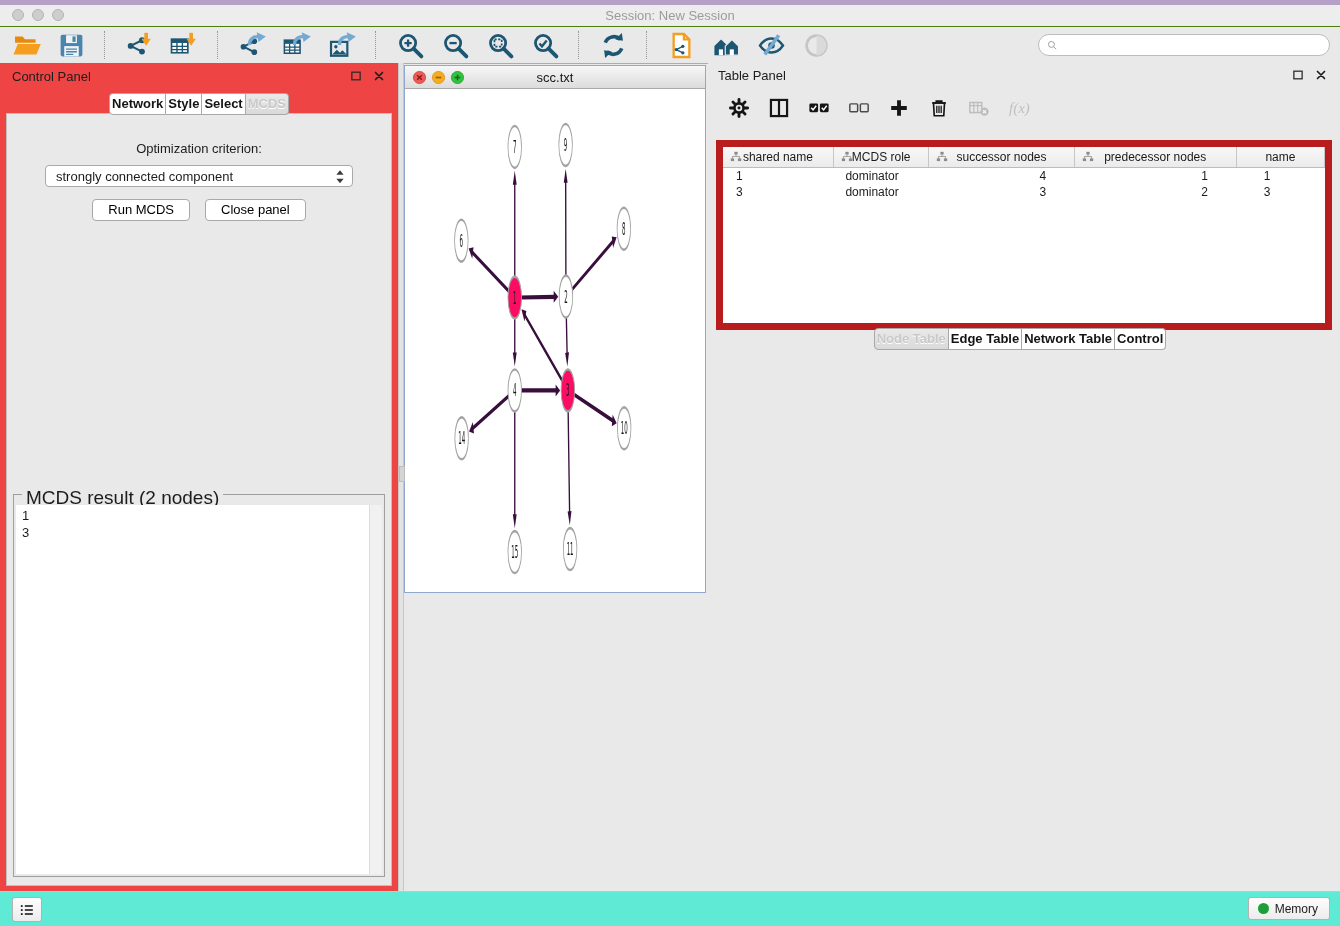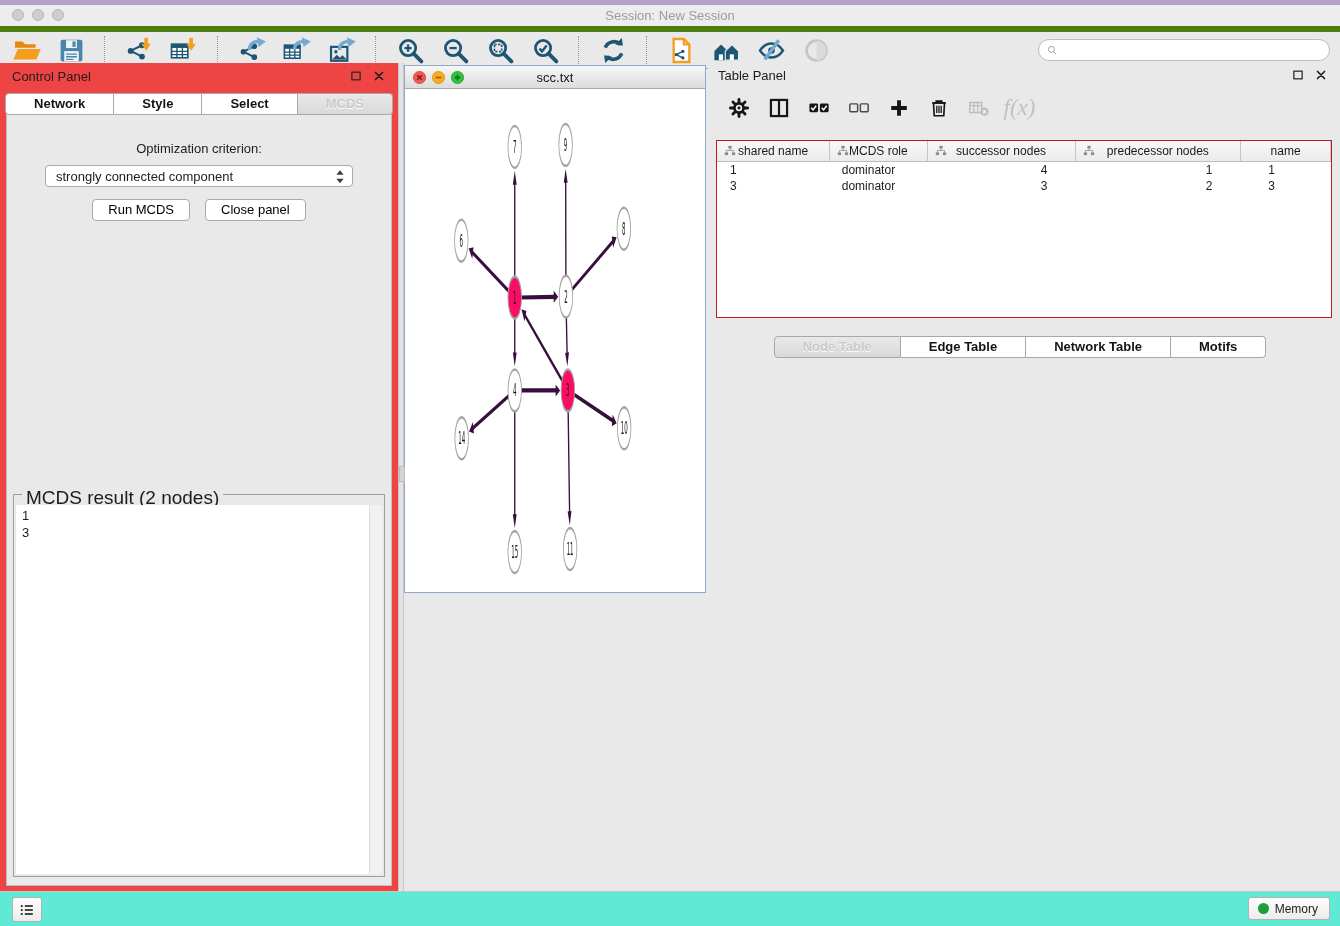--- a/index.html
+++ b/index.html
@@ -1,20 +1,20 @@
 <!DOCTYPE html>
 <html><head>
 <meta charset="utf-8">
 <style>
   html,body{margin:0;padding:0;background:#555;}
   .app{position:relative;width:1340px;height:926px;background:#e9e9e9;overflow:hidden;
        font-family:"Liberation Sans",sans-serif;color:#1c1c1c;}
   .desktop-strip{height:5px;background:#b7a0c8;}
   
-  .titlebar{height:21px;position:relative;background:#ededed;display:flex;align-items:center;border-bottom:6px solid #4d7c0f;}
+  .titlebar{height:21px;position:relative;background:#ededed;display:flex;align-items:center;border-bottom:1px solid #4d7c0f;}
   .lights{position:absolute;left:12px;top:4px;display:flex;gap:8px;}
   .glight{width:12px;height:12px;border-radius:50%;background:#cdcdcd;border:1px solid #b5b5b5;box-sizing:border-box;}
   .app-title{width:100%;text-align:center;font-size:13px;color:#9b9b9b;}
   
   .toolbar{height:36px;display:flex;align-items:center;padding:0 10px;background:#e9e9e9;border-bottom:1px solid #acacac;}
   #tb-icons{display:flex;align-items:center;gap:13px;}
   .tb-btn{display:inline-flex;width:32px;height:30px;align-items:center;justify-content:center;}
   .tb-btn svg{width:29px;height:29px;}
   .tb-btn.dis{opacity:.55;}
   .tb-sep{width:1px;height:28px;border-left:1px dotted #969696;margin:0 4px;}
@@ -25,21 +25,21 @@
   
   .main{position:absolute;top:63px;left:0;right:0;bottom:34px;display:flex;}
   
   .control-panel{width:398px;position:relative;background:#ef4444;flex:0 0 auto;}
   .cp-head{height:26px;display:flex;align-items:center;padding:0 12px 0 12px;}
   .cp-title,.tp-title{font-size:13px;color:#1c1c1c;}
   .head-icons{margin-left:auto;display:flex;gap:9px;align-items:center;}
   .panel-ico{display:inline-flex;width:14px;height:14px;}
   .panel-ico svg{width:14px;height:14px;}
   .cp-tabs{position:absolute;top:30px;left:0;right:0;display:flex;justify-content:center;z-index:2;}
-  .seg{height:20px;line-height:20px;padding:0 28px;background:#fff;font-size:13px;font-weight:bold;color:#141414;
+  .seg{height:20px;line-height:20px;padding:0 2px;background:#fff;font-size:13px;font-weight:bold;color:#141414;
        border:1px solid #a8a8a8;border-left:none;cursor:default;}
   .seg:first-child{border-left:1px solid #a8a8a8;border-radius:4px 0 0 4px;}
   .seg:last-child{border-radius:0 4px 4px 0;}
   .seg.sel{background:linear-gradient(#e9e9e9,#d9d9d9);color:#c9c9c9;text-shadow:0 1px 0 #fff;}
   .cp-content{position:absolute;top:50px;left:6px;right:6px;bottom:6px;border:1px solid #bfbfbf;background:#e9e9e9;}
   .opt-label{margin-top:27px;text-align:center;font-size:13px;}
   .dropdown{position:relative;margin:9px auto 0;width:308px;height:22px;background:#fff;border:1px solid #a9a9a9;
             border-radius:4px;font-size:13px;line-height:22px;padding-left:10px;box-sizing:border-box;}
   .dropdown .chev{position:absolute;right:2px;top:0;width:20px;height:22px;}
   .btn-row{display:flex;justify-content:center;gap:15px;margin-top:12px;}
@@ -65,33 +65,33 @@
   .net-title{position:absolute;left:0;right:0;text-align:center;font-size:13px;color:#161616;}
   .net-canvas{flex:1;position:relative;overflow:hidden;}
   #graph{width:100%;height:100%;display:block;}
   
   .table-panel{flex:1;position:relative;background:#e9e9e9;min-height:0;}
   .tp-head{height:20px;display:flex;align-items:center;padding:2px 12px 0 10px;}
   .tp-toolbar{height:46px;display:flex;align-items:center;gap:17px;padding-left:20px;}
   .tp-btn{display:inline-flex;width:23px;height:23px;align-items:center;justify-content:center;}
   .tp-btn svg{width:22px;height:22px;}
   .tp-btn.dis{opacity:.55;}
-  .fx{font-family:"Liberation Serif",serif;font-style:italic;font-size:23px;color:#9f9f9f;}
-  .tp-table{position:absolute;left:8px;right:8px;top:77px;height:176px;background:#fff;border:1px solid #b91c1c;
+  .fx{font-family:"Liberation Serif",serif;font-style:italic;font-size:15px;color:#9f9f9f;}
+  .tp-table{position:absolute;left:8px;right:8px;top:77px;height:176px;background:#fff;border:7px solid #b91c1c;
             overflow:hidden;font-size:12px;}
   .tr-head{display:flex;height:20px;background:linear-gradient(#f8f8f8,#ebebeb);border-bottom:1px solid #bdbdbd;}
   .th{position:relative;display:flex;align-items:center;justify-content:center;border-right:1px solid #c6c6c6;box-sizing:border-box;color:#1a1a1a;}
   .th .tree{position:absolute;left:7px;width:12px;height:12px;}
   .th.filler{flex:1;border-right:none;}
   .tr{display:flex;height:16px;align-items:center;}
   .td{box-sizing:border-box;overflow:hidden;white-space:nowrap;}
   .td.al{padding-left:13px;text-align:left;}
   .td.ar{padding-right:26px;text-align:right;}
   .td.an{padding-left:30px;text-align:left;}
-  .tp-tabs{position:absolute;left:0;right:8px;top:265px;display:flex;justify-content:center;margin-top:8px;}
+  .tp-tabs{position:absolute;left:0;right:8px;top:265px;display:flex;justify-content:center;}
   
   .statusbar{position:absolute;left:0;right:0;bottom:0;height:34px;background:#5eead4;border-top:1px solid #c6c6c6;}
   .list-btn{position:absolute;left:12px;top:5px;width:28px;height:23px;background:linear-gradient(#fdfdfd,#ececec);
             border:1px solid #b2b2b2;border-radius:3px;display:flex;align-items:center;justify-content:center;}
   .list-btn svg{width:16px;height:16px;}
   .mem-btn{position:absolute;right:10px;top:5px;height:23px;padding:0 11px 0 9px;border:1px solid #b2b2b2;border-radius:3px;
            background:linear-gradient(#fdfdfd,#ececec);display:flex;align-items:center;gap:6px;font-size:12px;box-sizing:border-box;}
   .mem-dot{width:11px;height:11px;border-radius:50%;background:#1e9e38;}
 </style>
 </head>
@@ -581,21 +581,21 @@
                 <div class="td ar" style="width: 178px;">3</div>
                 <div class="td ar" style="width: 199px;">2</div>
                 <div class="td an" style="width: 108px;">3</div>
               </div>
             </div>
         </div>
         <div class="tp-tabs" id="tp-tabs">
             <span class="seg sel">Node Table</span>
             <span class="seg">Edge Table</span>
             <span class="seg">Network Table</span>
-            <span class="seg">Motifs</span>
+            <span class="seg">Control</span>
           </div>
       </div>
     </div>
   </div>
 
   <div class="statusbar">
     <span class="list-btn">
       <svg viewBox="0 0 22 22">
         <g stroke="#111" stroke-width="2">
             <path d="M8 5.5h11M8 11h11M8 16.5h11"></path>

